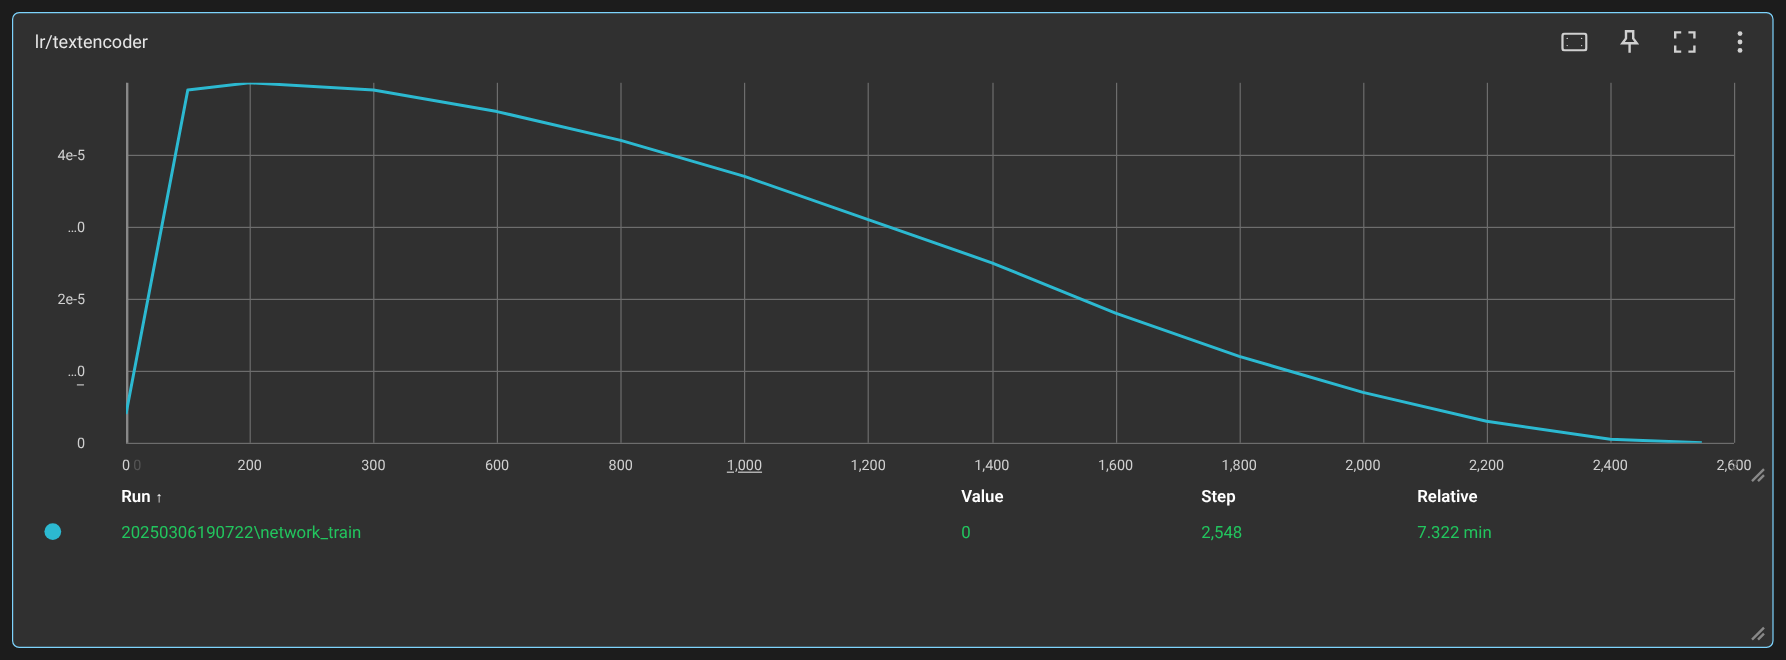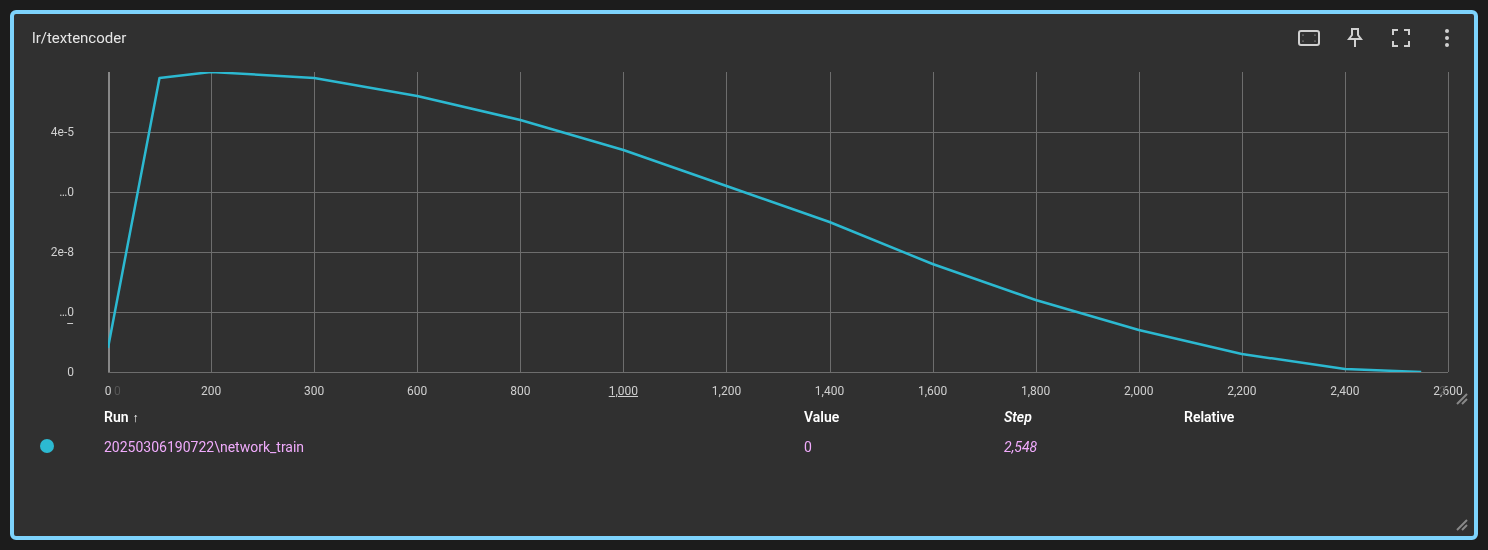--- a/index.html
+++ b/index.html
@@ -1,44 +1,44 @@
 <!DOCTYPE html>
 <html><head>
 <meta charset="utf-8">
 <style>
   * { box-sizing: border-box; margin: 0; padding: 0; }
   html, body { width: 1488px; height: 550px; background: #1c1c1c; font-family: -apple-system, BlinkMacSystemFont, "Segoe UI", Roboto, Arial, sans-serif; }
   .card {
     position: absolute; top: 10px; left: 10px; width: 1468px; height: 530px;
-    background: #303030; border: 4px solid #7dd3fc; border-radius: 6px;
+    background: #303030; border: 1px solid #7dd3fc; border-radius: 6px;
     overflow: hidden;
   }
   .header { display: flex; align-items: center; justify-content: space-between; height: 48px; padding: 0 8px 0 18px; }
   .title { color: #e6e6e6; font-size: 15px; font-weight: 400; }
   .header-icons { display: flex; align-items: center; gap: 24px; padding-right: 8px; }
   .hicon { width: 22px; height: 22px; display: flex; align-items: center; justify-content: center; color: #d0d0d0; }
   .hicon svg { stroke: #d0d0d0; fill: none; stroke-width: 2; }
   .dots { display: flex; flex-direction: column; gap: 3px; align-items: center; justify-content: center; width: 22px; height: 22px; }
   .dots span { width: 4px; height: 4px; background: #d0d0d0; border-radius: 50%; }
   .chart-area { position: absolute; top: 58px; left: 0; width: 100%; height: 330px; }
   .ytick { position: absolute; left: 0; width: 66px; text-align: right; color: #cfcfcf; font-size: 12px; padding-right: 6px; transform: translateY(-50%); }
   .xtick { position: absolute; top: 312px; transform: translateX(-50%); color: #cfcfcf; font-size: 12px; }
   .plot { position: absolute; left: 94px; top: 0; }
   .gridline-h { position: absolute; left: 94px; height: 1px; background: #6d6d6d; width: 1340px; }
   .gridline-v { position: absolute; top: 0; width: 1px; background: #6d6d6d; height: 300px; }
   .axis-v { position: absolute; top: 0; width: 2px; background: #888; height: 300px; }
   .table { position: absolute; left: 26px; top: 395px; width: 1430px; }
   .trow { display: flex; align-items: flex-start; height: 30px; }
   .th { color: #fff; font-weight: 600; font-size: 14px; }
-  .td { color: #f0abfc; font-size: 14px; }
+  .td { color: #22c55e; font-size: 14px; }
   .c-swatch { width: 14px; height: 14px; border-radius: 50%; background: #2cb9d1; margin-right: 50px; margin-left:0; flex: 0 0 14px; }
   .c-swatch-sp { width: 14px; margin-right: 50px; flex:0 0 14px; }
   .c-run { flex: 0 0 700px; }
   .c-val { flex: 0 0 200px; }
-  .c-step { flex: 0 0 180px; font-style: italic; }
+  .c-step { flex: 0 0 180px; }
   .c-rel { flex: 1 1 auto; }
   .arrow { font-size: 12px; margin-left: 4px; }
   .resize { position: absolute; width: 14px; height: 14px; }
   .resize svg { stroke: #888; stroke-width: 2; fill: none; }
   .xfade { color: #555; font-size:12px; position:absolute; top:312px; }
 </style>
 </head>
 <body>
 
 <div class="card">
@@ -74,21 +74,21 @@
   </div>
 
   <div class="chart-area">
 
     <div id="ygrid">
         <div class="gridline-h" style="top: 300px;"></div>
         <div class="ytick" style="top: 300px;">0</div>
         <div class="gridline-h" style="top: 240px;"></div>
         <div class="ytick" style="top: 240px;">…0</div>
         <div class="gridline-h" style="top: 180px;"></div>
-        <div class="ytick" style="top: 180px;">2e-8</div>
+        <div class="ytick" style="top: 180px;">2e-5</div>
         <div class="gridline-h" style="top: 120px;"></div>
         <div class="ytick" style="top: 120px;">…0</div>
         <div class="gridline-h" style="top: 60px;"></div>
         <div class="ytick" style="top: 60px;">4e-5</div>
         <div class="ytick" style="top: 252px;">–</div>
       </div>
 
     <div id="xgrid">
         <div class="gridline-v" style="left: 94px;"></div>
         <div class="xtick" style="left: 94px;">0</div>
@@ -142,20 +142,21 @@
       <div class="th c-run"><span>Run</span><span class="arrow">↑</span></div>
       <div class="th c-val">Value</div>
       <div class="th c-step">Step</div>
       <div class="th c-rel">Relative</div>
     </div>
     <div class="trow">
       <div class="c-swatch"></div>
       <div class="td c-run">20250306190722\network_train</div>
       <div class="td c-val">0</div>
       <div class="td c-step">2,548</div>
+      <div class="td c-rel">7.322 min</div>
     </div>
   </div>
 
   <div class="resize" style="right:6px; bottom:6px;">
     <svg width="14" height="14" viewBox="0 0 14 14">
         <path d="M3 13 L13 3 M8 13 L13 8"></path>
       </svg>
   </div>
 
 </div>

